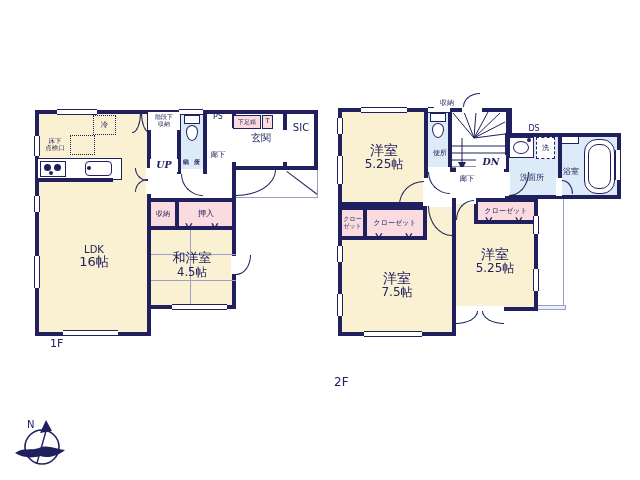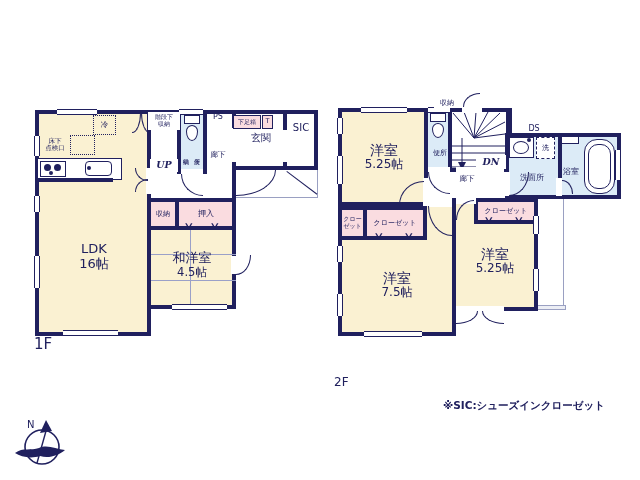--- a/index.html
+++ b/index.html
@@ -103,40 +103,40 @@
   <div class="fix" style="left:184px;top:115px;width:16px;height:9px;"></div>
   <div class="fix" style="left:186px;top:125px;width:12px;height:16px;border-radius:50% 50% 50% 50%/40% 40% 60% 60%;"></div>
   <div class="lbl vtext" style="left:181px;top:142px;width:9px;height:24px;font-size:6px;">収納</div>
   <div class="lbl vtext" style="left:192px;top:142px;width:9px;height:24px;font-size:6px;">便所</div>
 
   <div class="lbl" style="left:148px;top:112px;width:32px;height:18px;font-size:6px;background:#fff;">階段下
 収納</div>
   <div class="lbl ital" style="left:150px;top:159px;width:28px;height:13px;font-size:9.5px;background:#fff;">UP</div>
 
   <div class="lbl" style="left:58px;top:238px;width:72px;height:38px;">
-    <span style="font-size:13px;">LDK</span>
+    <span style="font-size:10px;">LDK</span>
     <span style="font-size:13px;">16帖</span>
   </div>
   <div class="lbl" style="left:158px;top:248px;width:68px;height:34px;">
     <span style="font-size:13px;">和洋室</span>
     <span style="font-size:11.5px;">4.5帖</span>
   </div>
   <div class="lbl" style="left:240px;top:131px;width:42px;height:14px;font-size:10px;">玄関</div>
   <div class="lbl" style="left:286px;top:121px;width:30px;height:14px;font-size:10px;">SIC</div>
   <div class="lbl" style="left:205px;top:150px;width:26px;height:11px;font-size:7.5px;">廊下</div>
   <div class="lbl" style="left:205px;top:112px;width:26px;height:10px;font-size:8px;">PS</div>
   <div class="fix" style="left:233px;top:115px;width:28px;height:14px;background:#fadce0;"></div>
   <div class="lbl" style="left:233px;top:115px;width:28px;height:14px;font-size:6px;">下足箱</div>
   <div class="fix" style="left:262px;top:115px;width:11px;height:14px;background:#fadce0;"></div>
   <div class="lbl" style="left:262px;top:115px;width:11px;height:14px;font-size:6.5px;">T</div>
   <div class="lbl" style="left:149px;top:207px;width:28px;height:14px;font-size:7px;">収納</div>
   <div class="lbl" style="left:184px;top:206px;width:44px;height:15px;font-size:8px;">押入</div>
   <div class="vmark" style="left:186px;top:222px;">∨</div>
   <div class="vmark" style="left:212px;top:222px;">∨</div>
-  <div class="lbl" style="left:34px;top:337px;width:28px;height:15px;font-size:15px;align-items:flex-start;">1F</div>
+  <div class="lbl" style="left:50px;top:337px;width:28px;height:15px;font-size:11px;align-items:flex-start;">1F</div>
 
   <div class="thin" style="left:534px;top:196px;width:30px;height:114px;"></div>
   <div class="thin" style="left:526px;top:305px;width:40px;height:5px;background:#eceef5;"></div>
 
   <div class="room" style="left:338px;top:108px;width:90px;height:101px;"></div>
   <div class="room" style="left:338px;top:202px;width:118px;height:134px;"></div>
   <div class="room" style="left:452px;top:198px;width:86px;height:113px;"></div>
   <div class="room pink" style="left:338px;top:206px;width:29px;height:34px;"></div>
   <div class="room pink" style="left:363px;top:206px;width:64px;height:34px;"></div>
   <div class="room pink" style="left:474px;top:198px;width:64px;height:26px;"></div>
@@ -229,21 +229,20 @@
   <div class="lbl" style="left:340px;top:208px;width:25px;height:30px;font-size:6px;">クロー
 ゼット</div>
   <div class="lbl" style="left:365px;top:210px;width:60px;height:26px;font-size:7px;">クローゼット</div>
   <div class="lbl" style="left:476px;top:201px;width:60px;height:20px;font-size:7px;">クローゼット</div>
   <div class="vmark" style="left:376px;top:232px;">∨</div>
   <div class="vmark" style="left:406px;top:232px;">∨</div>
   <div class="vmark" style="left:486px;top:216px;">∨</div>
   <div class="vmark" style="left:516px;top:216px;">∨</div>
   <div class="lbl" style="left:334px;top:337px;width:28px;height:15px;font-size:12px;align-items:flex-start;margin-top:38px;">2F</div>
 
-  <div class="lbl" style="left:443px;top:397px;width:185px;height:16px;font-size:10.5px;font-weight:bold;justify-content:flex-start;flex-direction:row;">※SIC:シューズインクローゼット</div>
 
   <svg class="abs" style="left:10px;top:412px;" width="64" height="64" viewBox="0 0 64 64">
     <circle cx="32" cy="35" r="17" stroke="#20205e" stroke-width="1.6" fill="none"></circle>
     <line x1="27" y1="51" x2="36" y2="19" stroke="#20205e" stroke-width="1.4"></line>
     <polygon points="36,8 30,21 42,19" fill="#20205e"></polygon>
     <path d="M5,41 C13,35 21,39 29,36 C37,32 46,37 55,38 C49,43 39,47 30,44 C21,47 11,45 5,41 Z" fill="#20205e"></path>
     <text x="17" y="16" font-size="10" fill="#20205e">N</text>
   </svg>
 
 </div>

